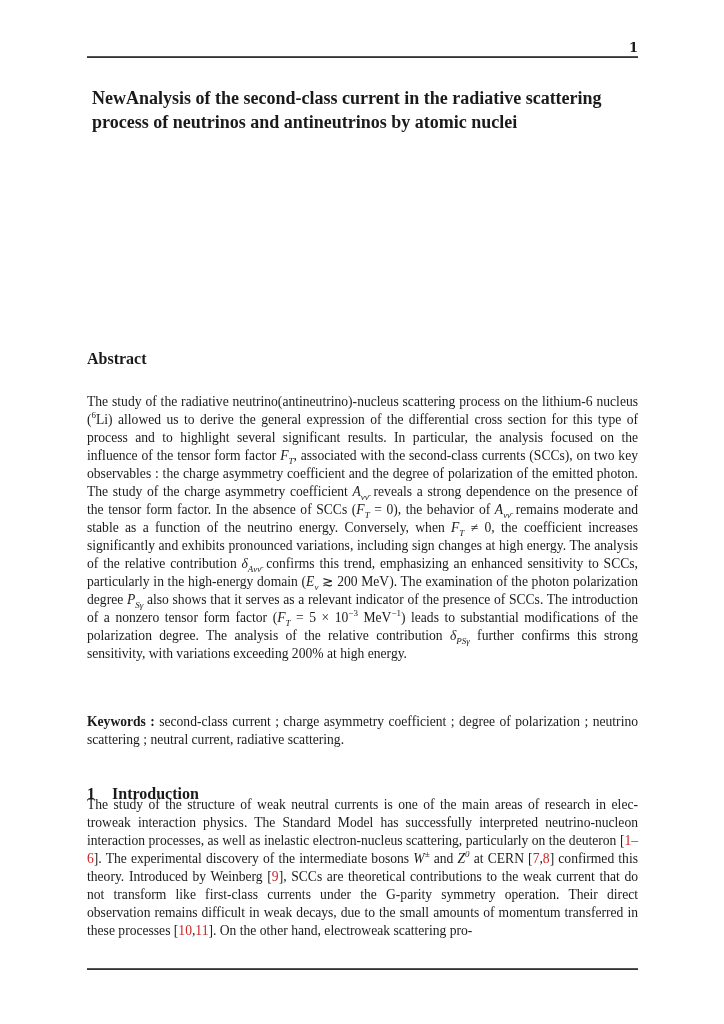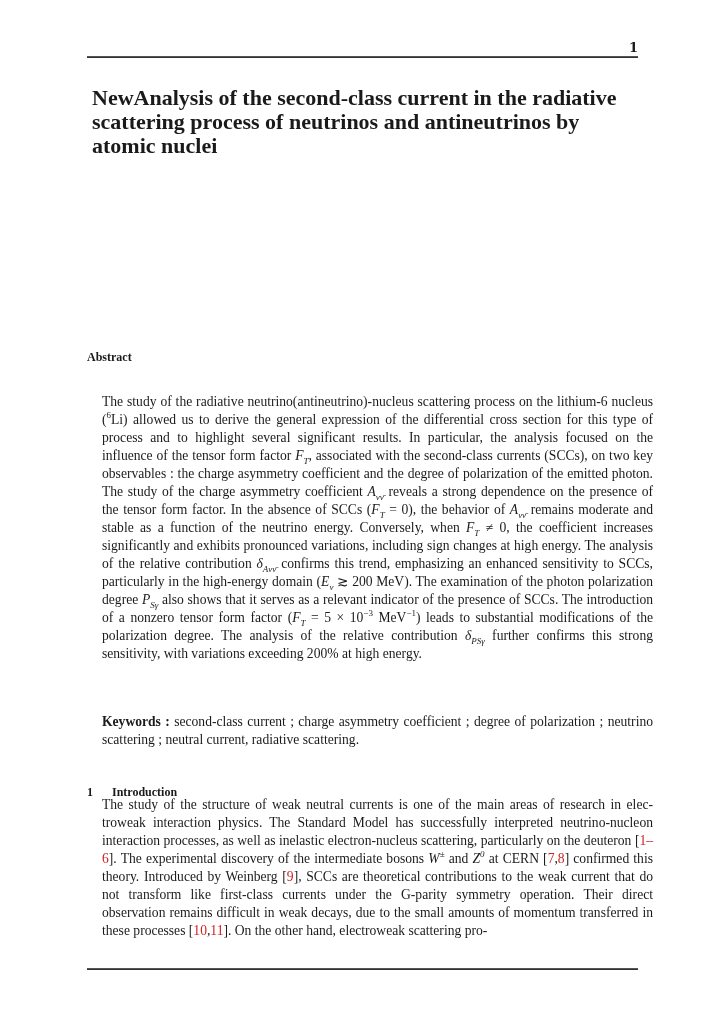--- a/index.html
+++ b/index.html
@@ -14,33 +14,33 @@
   }
   .rule {
     position: absolute; left: 87px; width: 551px; height: 1px;
     background: #333333; border-top: 1px solid #555555;
   }
   .rule.top { top: 56px; }
   .rule.bottom { top: 968px; }
   .title {
     position: absolute; top: 86px; left: 92px; width: 548px;
     font-family: "Liberation Serif", "DejaVu Serif", serif;
-    font-weight: bold; font-size: 22px; line-height: 24px;
+    font-weight: bold; font-size: 18px; line-height: 24px;
     margin: 0;
   }
   .section-heading {
     position: absolute; left: 87px; margin: 0;
     font-family: "Liberation Serif", "DejaVu Serif", serif;
-    font-weight: bold; font-size: 12px;
+    font-weight: bold; font-size: 16px;
   }
   .abstract-heading { top: 350px; }
   .intro-heading { top: 753px; margin-top: 32px; }
   .intro-heading .sec-num { display: inline-block; width: 25px; }
   .body-text {
-    position: absolute; left: 102px; width: 551px;
+    position: absolute; left: 87px; width: 551px;
     font-family: "Liberation Serif", "DejaVu Serif", serif;
     font-size: 13.6px; line-height: 18px; text-align: justify;
     margin: 0; hyphens: manual;
   }
   .abstract-body { top: 393px; }
   .keywords { top: 689px; margin-top: 24px; }
   .keywords .kw-label { font-weight: bold; }
   .intro-body { top: 796px; }
   .math { font-style: italic; }
   .cite { color: #cc1f1f; }

